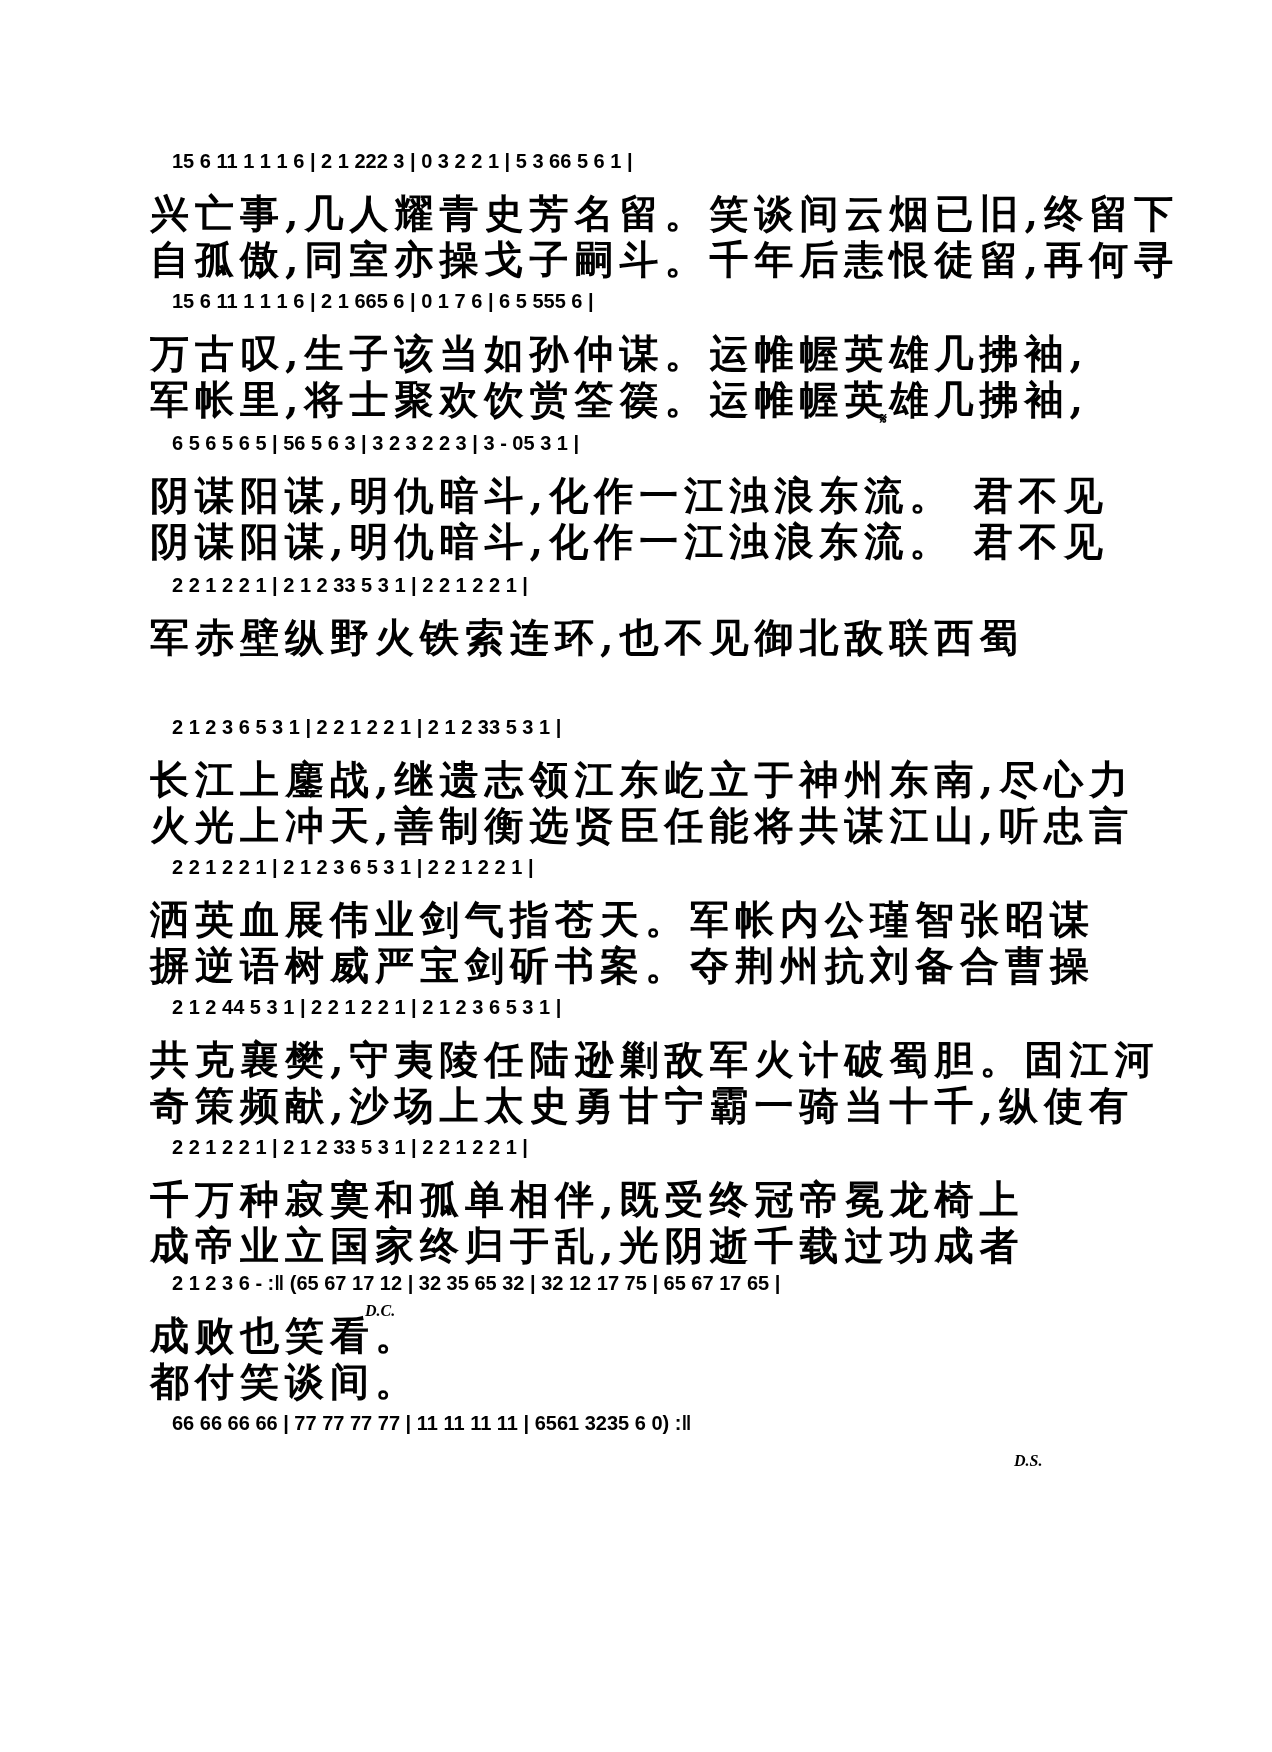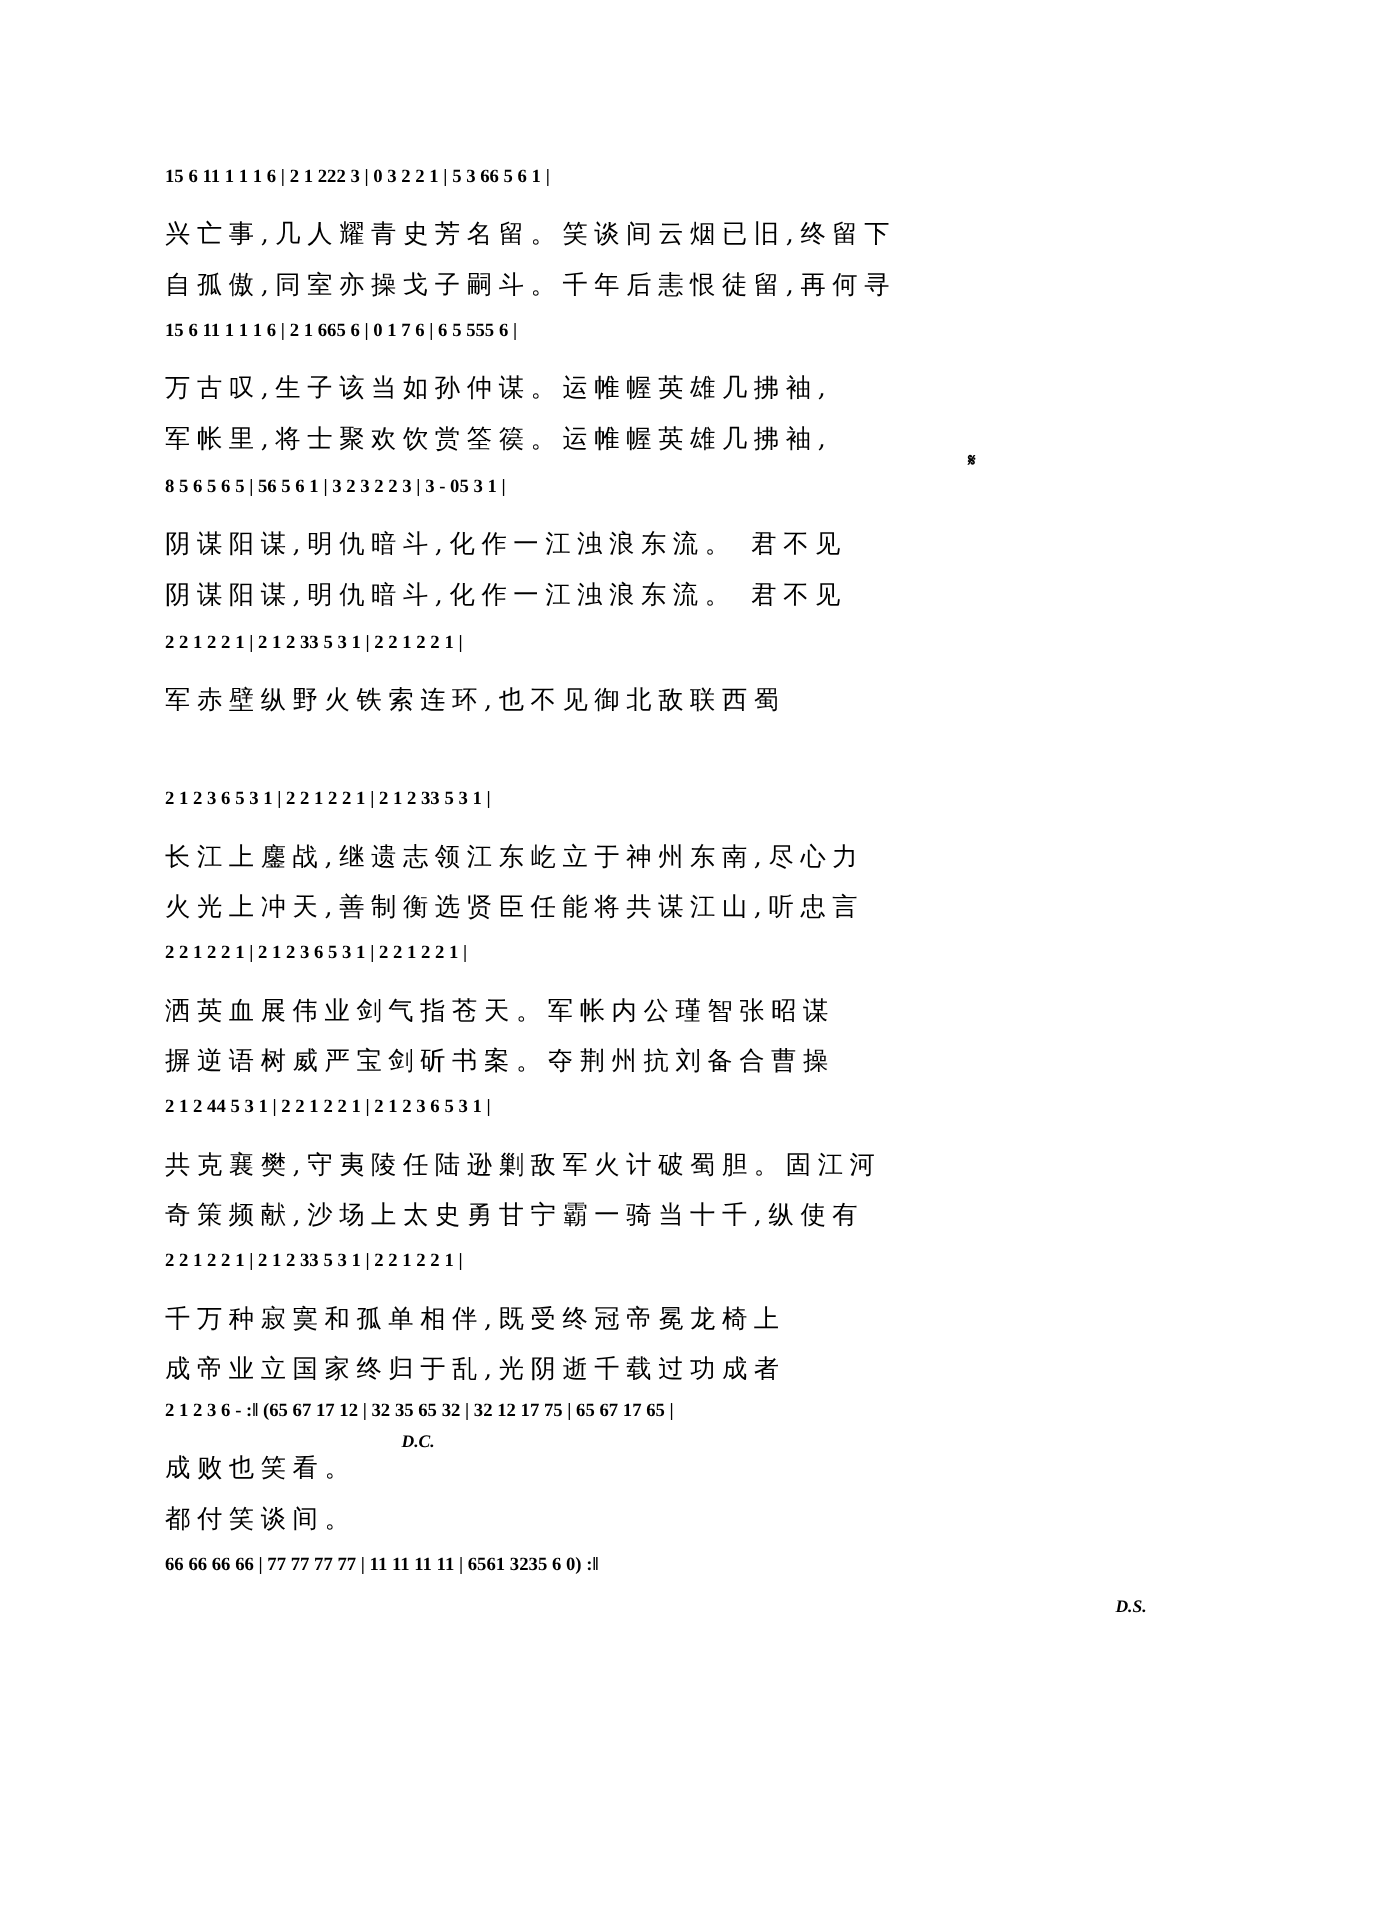--- a/index.html
+++ b/index.html
@@ -1,42 +1,42 @@
 <!DOCTYPE html>
 <html><head>
 <meta charset="utf-8">
 <style>
   html,body{margin:0;padding:0;background:#fff;}
   body{width:1272px;height:1752px;position:relative;overflow:hidden;
        font-family:"DejaVu Sans","Liberation Sans",sans-serif;color:#000;}
   .sheet{position:absolute;left:150px;top:150px;width:880px;}
-  .notes{position:relative;height:40px;font-family:Liberation Serif, serif;
-         font-weight:bold;font-size:17px;letter-spacing:0;white-space:nowrap;}
-  .lyric{font-family:"DejaVu Serif","Liberation Serif",serif;font-size:23px;
-         letter-spacing:6px;white-space:nowrap;line-height:46px;}
+  .notes{position:relative;height:40px;font-family:Liberation Sans, sans-serif;
+         font-weight:bold;font-size:20px;letter-spacing:0;white-space:nowrap;margin-left:22px;}
+  .lyric{font-family:"DejaVu Serif","Liberation Serif",serif;font-size:39px;
+         letter-spacing:6px;white-space:nowrap;line-height:46px;font-weight:bold;}
   .block{position:absolute;left:0;width:880px;}
   .mark{font-family:"Liberation Serif",serif;font-style:italic;font-weight:bold;font-size:16px;position:absolute;}
 </style>
 </head>
 <body>
 
 <div class="sheet">
   <div class="block" style="top:0px">
     <div class="notes">15  6  11 1  1  1  6 | 2  1  222  3 | 0  3  2  2  1 | 5  3  66  5  6  1 |</div>
     <div class="lyric">兴亡事,几人耀青史芳名留。笑谈间云烟已旧,终留下</div>
     <div class="lyric">自孤傲,同室亦操戈子嗣斗。千年后恚恨徒留,再何寻</div>
   </div>
   <div class="block" style="top:140px">
     <div class="notes">15  6  11 1  1  1  6 | 2  1  665  6 | 0  1  7  6 | 6  5  555  6 |</div>
     <div class="lyric">万古叹,生子该当如孙仲谋。运帷幄英雄几拂袖,</div>
     <div class="lyric">军帐里,将士聚欢饮赏筌篌。运帷幄英雄几拂袖,</div>
   </div>
   <div class="block" style="top:282px">
     <span class="mark" style="left:730px;top:-22px;font-style:normal;font-size:16px">𝄋</span>
-    <div class="notes">8  5  6  5   6  5 | 56  5  6  1 | 3  2  3  2  2  3 | 3 - 05  3  1 |</div>
+    <div class="notes">6  5  6  5   6  5 | 56  5  6  3 | 3  2  3  2  2  3 | 3 - 05  3  1 |</div>
     <div class="lyric">阴谋阳谋,明仇暗斗,化作一江浊浪东流。 君不见</div>
     <div class="lyric">阴谋阳谋,明仇暗斗,化作一江浊浪东流。 君不见</div>
   </div>
   <div class="block" style="top:424px">
     <div class="notes">2  2  1  2  2  1 | 2  1  2  33  5  3  1 | 2  2  1  2  2  1 |</div>
     <div class="lyric">军赤壁纵野火铁索连环,也不见御北敌联西蜀</div>
   </div>
   <div class="block" style="top:566px">
     <div class="notes">2  1  2  3  6  5  3  1 | 2  2  1  2  2  1 | 2  1  2  33  5  3  1 |</div>
     <div class="lyric">长江上鏖战,继遗志领江东屹立于神州东南,尽心力</div>

